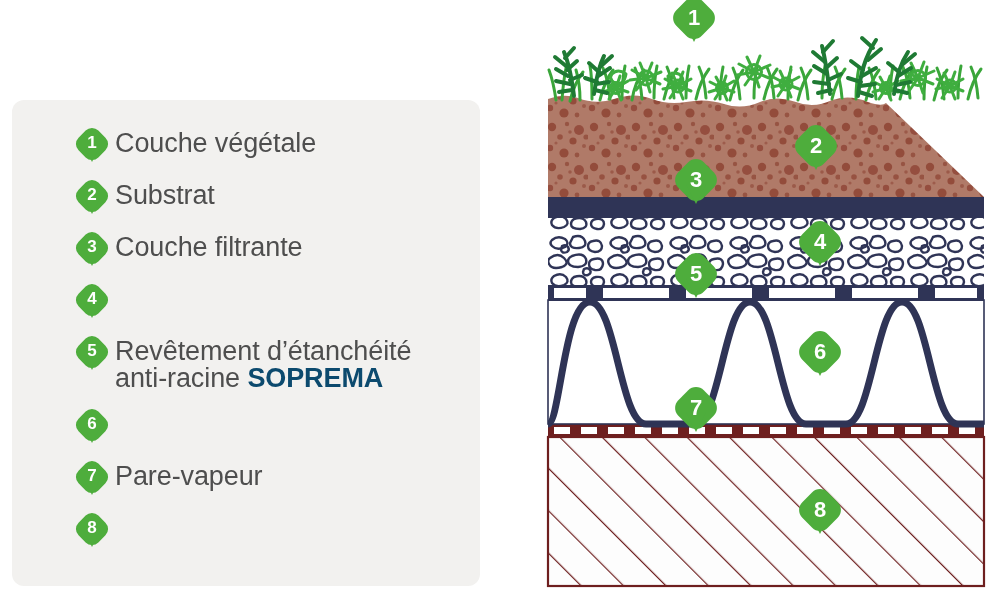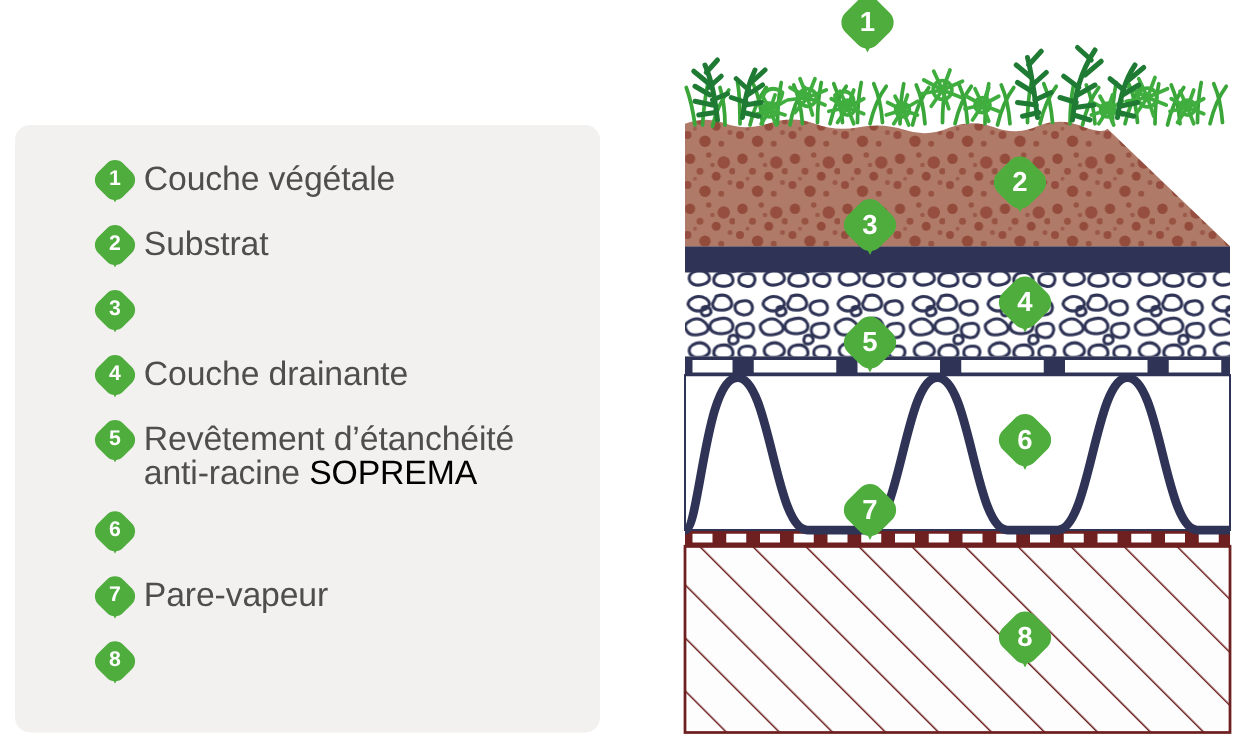--- a/index.html
+++ b/index.html
@@ -82,21 +82,21 @@
     z-index: 2;
   }
 
   .legend-label {
     color: #4e4e4e;
     font-size: 27px;
     line-height: 27px;
     padding-top: 2px;
     letter-spacing: -0.1px;
   }
-  .legend-label b { font-weight: normal; color: #000000; }
+  .legend-label b { font-weight: bold; color: #0c4a6e; }
 
   
   #diagram {
     position: absolute;
     left: 546px;
     top: 0px;
     width: 440px;
     height: 601px;
   }
   #diagram-svg { display: block; }
@@ -162,29 +162,29 @@
       </span>
       <span class="legend-label">Substrat</span>
     </div>
 
     <div class="legend-item">
       <span class="pin">
         <span class="pin-body"></span>
           <span class="pin-tip"></span>
         <span class="pin-num">3</span>
       </span>
+      <span class="legend-label">Couche filtrante</span>
     </div>
 
     <div class="legend-item">
       <span class="pin">
         <span class="pin-body"></span>
           <span class="pin-tip"></span>
         <span class="pin-num">4</span>
       </span>
-      <span class="legend-label">Couche drainante</span>
     </div>
 
     <div class="legend-item two-line">
       <span class="pin">
         <span class="pin-body"></span>
           <span class="pin-tip"></span>
         <span class="pin-num">5</span>
       </span>
       <span class="legend-label">
         <span>Revêtement d’étanchéité</span><br>

